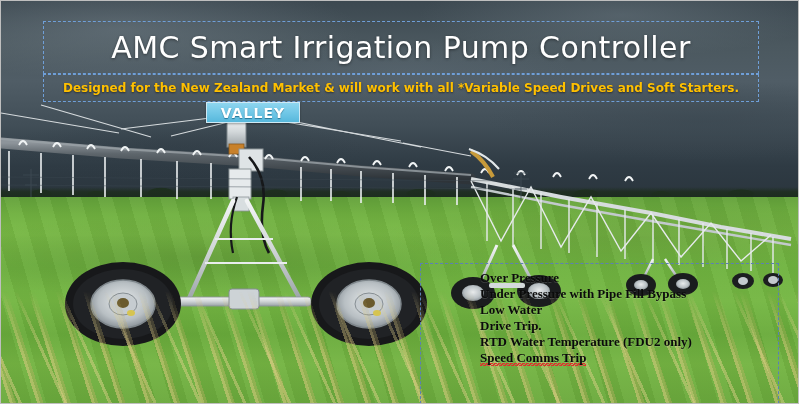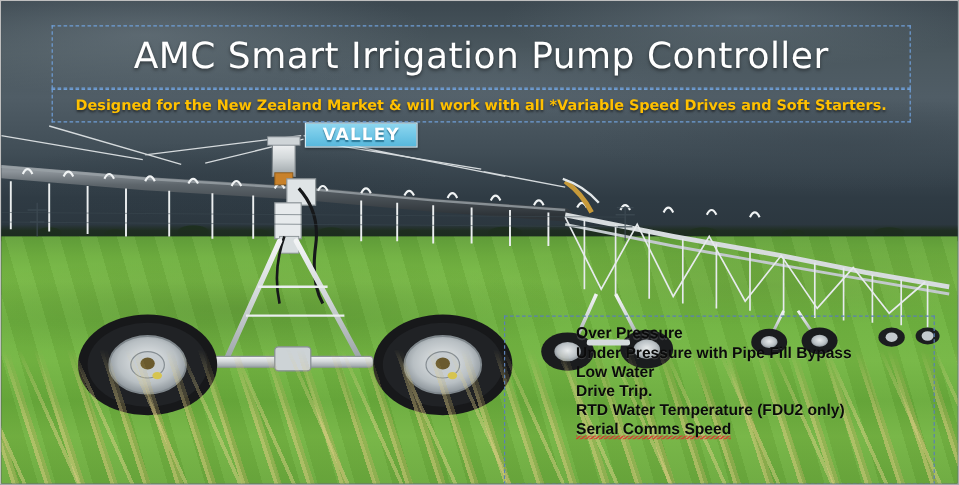--- a/index.html
+++ b/index.html
@@ -88,21 +88,20 @@
   
   .rig{position:absolute;left:0;top:0;width:799px;height:404px;}
 
   
   .valley-sign{
     position:absolute;left:205px;top:101px;width:92px;height:19px;
     background:linear-gradient(180deg,#8ed6ef 0%,#6fc6e6 55%,#57b8dc 100%);
     border:1px solid #cfe9f4;
     display:flex;align-items:center;justify-content:center;
     box-shadow:0 1px 2px rgba(0,0,0,.35);
-    margin-left:48px;
   }
   .valley-sign span{
     color:#fff;font-weight:bold;font-size:14px;letter-spacing:1px;
     font-family:"DejaVu Sans",sans-serif;
     text-shadow:0 1px 1px rgba(0,70,100,.6);
   }
 
   
   .title-box{
     position:absolute;left:42px;top:20px;width:716px;height:53px;
@@ -147,21 +146,21 @@
     font-weight:bold;
     font-size:13px;
     margin:0 0 1px 24px;
     text-shadow:0 1px 0 rgba(255,255,255,.18);
   }
   .protect-list{
     list-style:none;margin:0;padding:0 0 0 59px;
   }
   .protect-list li{
     color:#0b0b0b;
-    font-family:Liberation Sans, sans-serif;
+    font-family:Liberation Serif, serif;
     font-weight:bold;
     font-size:13px;
     line-height:16.1px;
     white-space:nowrap;
     text-shadow:0 1px 0 rgba(255,255,255,.15);
   }
   .spell{
     background-image:repeating-linear-gradient(135deg,
       #e03030 0px,#e03030 1px,transparent 1px,transparent 2px,
       #e03030 2px,#e03030 3px,transparent 3px,transparent 4px);
@@ -331,17 +330,17 @@
     <div class="subhead">Designed for the New Zealand Market &amp; will work with all *Variable Speed Drives and Soft Starters.</div>
   </div>
 
   <div class="protect-box">
     <ul class="protect-list">
       <li>Over Pressure</li>
       <li>Under Pressure with Pipe Fill Bypass</li>
       <li>Low Water</li>
       <li>Drive Trip.</li>
       <li>RTD Water Temperature (FDU2 only)</li>
-      <li><span class="spell">Serial Comms Speed</span></li>
+      <li><span class="spell">Speed Comms Trip</span></li>
     </ul>
   </div>
 
 </div>
 
 </body></html>

